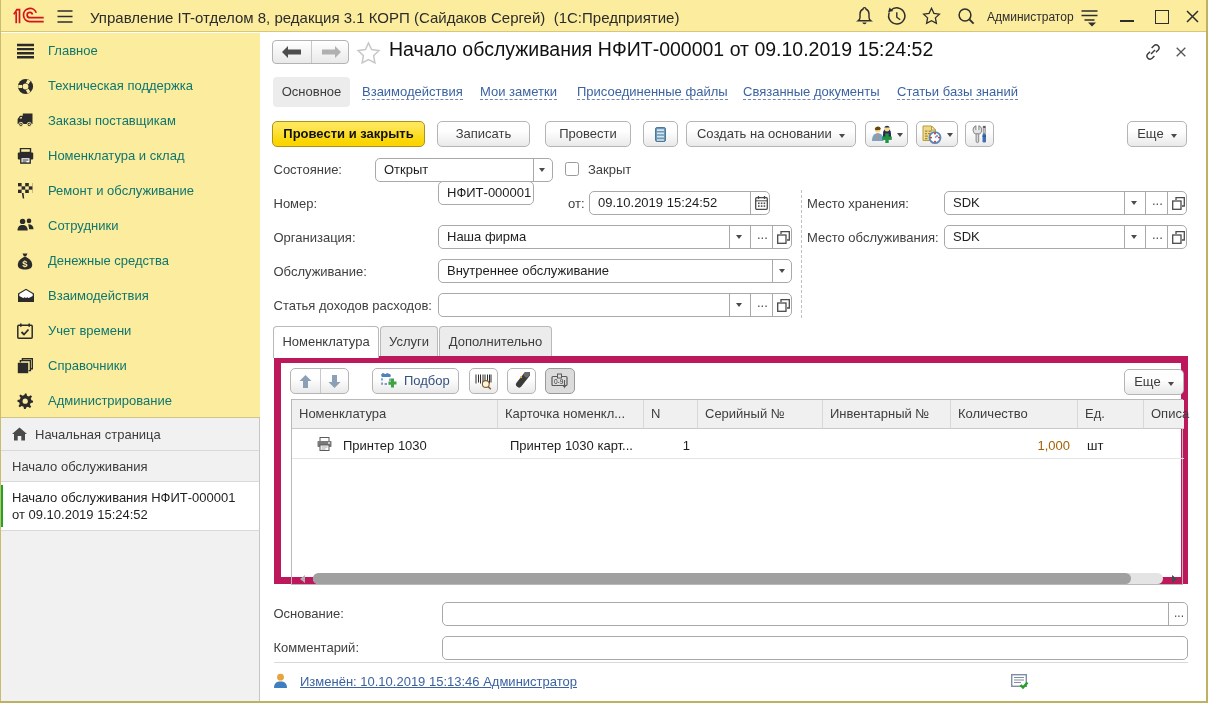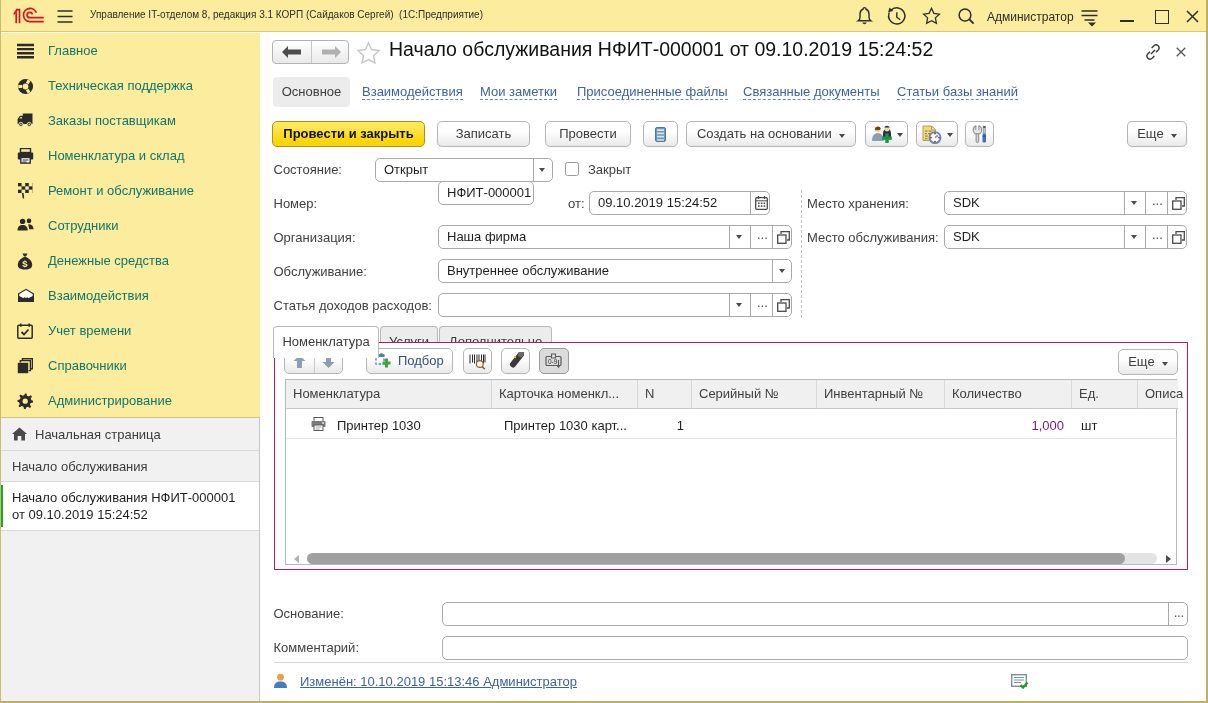--- a/index.html
+++ b/index.html
@@ -32,21 +32,21 @@
 
 .btn { position:absolute; height:26px; border:1px solid #b5b5b5; border-radius:5px; background:linear-gradient(180deg,#fefefe 40%,#e9e9e9); color:#3c3c3c; text-align:center; }
 .ybtn { position:absolute; height:26px; border:1px solid #ab9220; border-radius:5px; background:linear-gradient(180deg,#ffe75a 15%,#fad500 85%); font-weight:bold; color:#111; text-align:center; }
 
 .fld { position:absolute; height:24px; border:1px solid #a9a9a9; border-radius:5px; background:#fff; }
 .fld .t { position:absolute; left:8px; top:3px; white-space:nowrap; color:#1e1e1e; }
 .fsec { position:absolute; top:0; bottom:0; border-left:1px solid #a9a9a9; }
 .dar { position:absolute; width:0; height:0; border-left:3.5px solid transparent; border-right:3.5px solid transparent; border-top:4.5px solid #4a4a4a; }
 .lbl { position:absolute; color:#404040; white-space:nowrap; }
 
-#gbox { position:absolute; left:13px; top:309px; width:914px; height:228px; border:1px solid #be185d; background:#fff; }
+#gbox { position:absolute; left:13px; top:323px; width:914px; height:228px; border:7px solid #be185d; background:#fff; }
 
 .btab { position:absolute; top:293px; height:31px; border:1px solid #b9b9b9; border-bottom:none; border-radius:4px 4px 0 0; background:#ececec; text-align:center; }
 .btab.active { background:#fff; z-index:3; height:32px; }
 
 #tbl { position:absolute; left:10px; top:36px; width:892px; height:186px; border:1px solid #b9b9b9; }
 .th { background:#f0f0f0; border-right:1px solid #d8d8d8; border-bottom:1px solid #c9c9c9; position:absolute; top:0; height:29px; line-height:28px; padding-left:7px; color:#3e3e3e; }
 a { color:#3c63a0; }
 </style>
 </head>
 <body>
@@ -59,21 +59,21 @@
       <path d="M36.3 12.7 A 6.6 6.6 0 1 0 29.8 21.6 L43.7 21.6"></path>
       <path d="M32.5 14.5 A 2.7 2.7 0 1 0 29.8 17.7 L43.7 17.7"></path>
     </g>
   </svg>
 
   <svg class="abs" style="left:57px;top:10px;" width="16" height="13" viewBox="0 0 16 13">
     <g stroke="#2e2e2e" stroke-width="1.7">
         <path d="M0.5 1h15M0.5 6.5h15M0.5 12h15"></path>
       </g>
   </svg>
-  <div class="abs" style="left:90px;top:9px;color:#2c2c2c;font-size:10px;text-align:right;">Управление IT-отделом 8, редакция 3.1 КОРП (Сайдаков Сергей)&nbsp; (1С:Предприятие)</div>
+  <div class="abs" style="left:90px;top:9px;color:#2c2c2c;font-size:15px;text-align:right;">Управление IT-отделом 8, редакция 3.1 КОРП (Сайдаков Сергей)&nbsp; (1С:Предприятие)</div>
 
   <svg class="abs" style="left:856px;top:6px;" width="17" height="20" viewBox="0 0 17 20">
     <path d="M8.5 1.6 C9.3 1.6 9.9 2.2 9.9 3 C12 3.9 13 5.7 13 8 L13 11.6 C13 13 13.8 14 14.9 14.8 L2.1 14.8 C3.2 14 4 13 4 11.6 L4 8 C4 5.7 5 3.9 7.1 3 C7.1 2.2 7.7 1.6 8.5 1.6 Z" fill="none" stroke="#2e2e2e" stroke-width="1.4"></path>
     <path d="M6.3 16.6 A2.3 2.3 0 0 0 10.7 16.6 Z" fill="#2e2e2e"></path>
   </svg>
 
   <svg class="abs" style="left:886px;top:6px;" width="21" height="21" viewBox="0 0 21 21">
     <path d="M4.8 4.4 A8.1 8.1 0 1 1 3.4 6.5" fill="none" stroke="#2e2e2e" stroke-width="1.5"></path>
     <path d="M7.2 4.9 L2.1 6.3 L3.5 1.6 Z" fill="#2e2e2e"></path>
     <path d="M10.8 6.2 L10.8 11.2 L14.2 13.7" fill="none" stroke="#2e2e2e" stroke-width="1.4"></path>
@@ -470,21 +470,21 @@
       <svg style="position:absolute;left:25px;top:37px;" width="15" height="14" viewBox="0 0 15 14">
         <rect x="3" y="0.5" width="9" height="4" fill="#fff" stroke="#5a5a5a"></rect>
         <rect x="0.5" y="4" width="14" height="6" rx="0.8" fill="#7a7a7a"></rect>
         <rect x="3" y="8" width="9" height="5.5" fill="#fff" stroke="#5a5a5a"></rect>
         <path d="M4.5 10h6M4.5 12h4" stroke="#9a9a9a" stroke-width="0.9"></path>
         <rect x="11" y="5.2" width="2" height="1.6" fill="#cfe3f7"></rect>
       </svg>
       <div style="position:absolute;left:51px;top:38px;color:#1e1e1e;">Принтер 1030</div>
       <div style="position:absolute;left:218px;top:38px;color:#1e1e1e;">Принтер 1030 карт...</div>
       <div style="position:absolute;left:352px;width:46px;top:38px;text-align:right;color:#1e1e1e;">1</div>
-      <div style="position:absolute;left:659px;width:119px;top:38px;text-align:right;color:#701a75;">1,000</div>
+      <div style="position:absolute;left:659px;width:119px;top:38px;text-align:right;color:#a16207;">1,000</div>
       <div style="position:absolute;left:795px;top:38px;color:#1e1e1e;">шт</div>
       <div style="position:absolute;left:0;top:58px;width:892px;height:1px;background:#e4e4e4;"></div>
 
       <svg style="position:absolute;left:6px;top:174px;" width="8" height="10" viewBox="0 0 8 10">
           <path d="M7 1 L2 5 L7 9 Z" fill="#b0b0b0"></path>
         </svg>
       <div style="position:absolute;left:21px;top:173px;width:850px;height:11px;border-radius:6px;background:#e4e4e4;"></div>
       <div style="position:absolute;left:21px;top:173px;width:818px;height:11px;border-radius:6px;background:#a0a0a0;"></div>
       <svg style="position:absolute;left:879px;top:174px;" width="8" height="10" viewBox="0 0 8 10">
           <path d="M1 1 L6 5 L1 9 Z" fill="#4a4a4a"></path>

